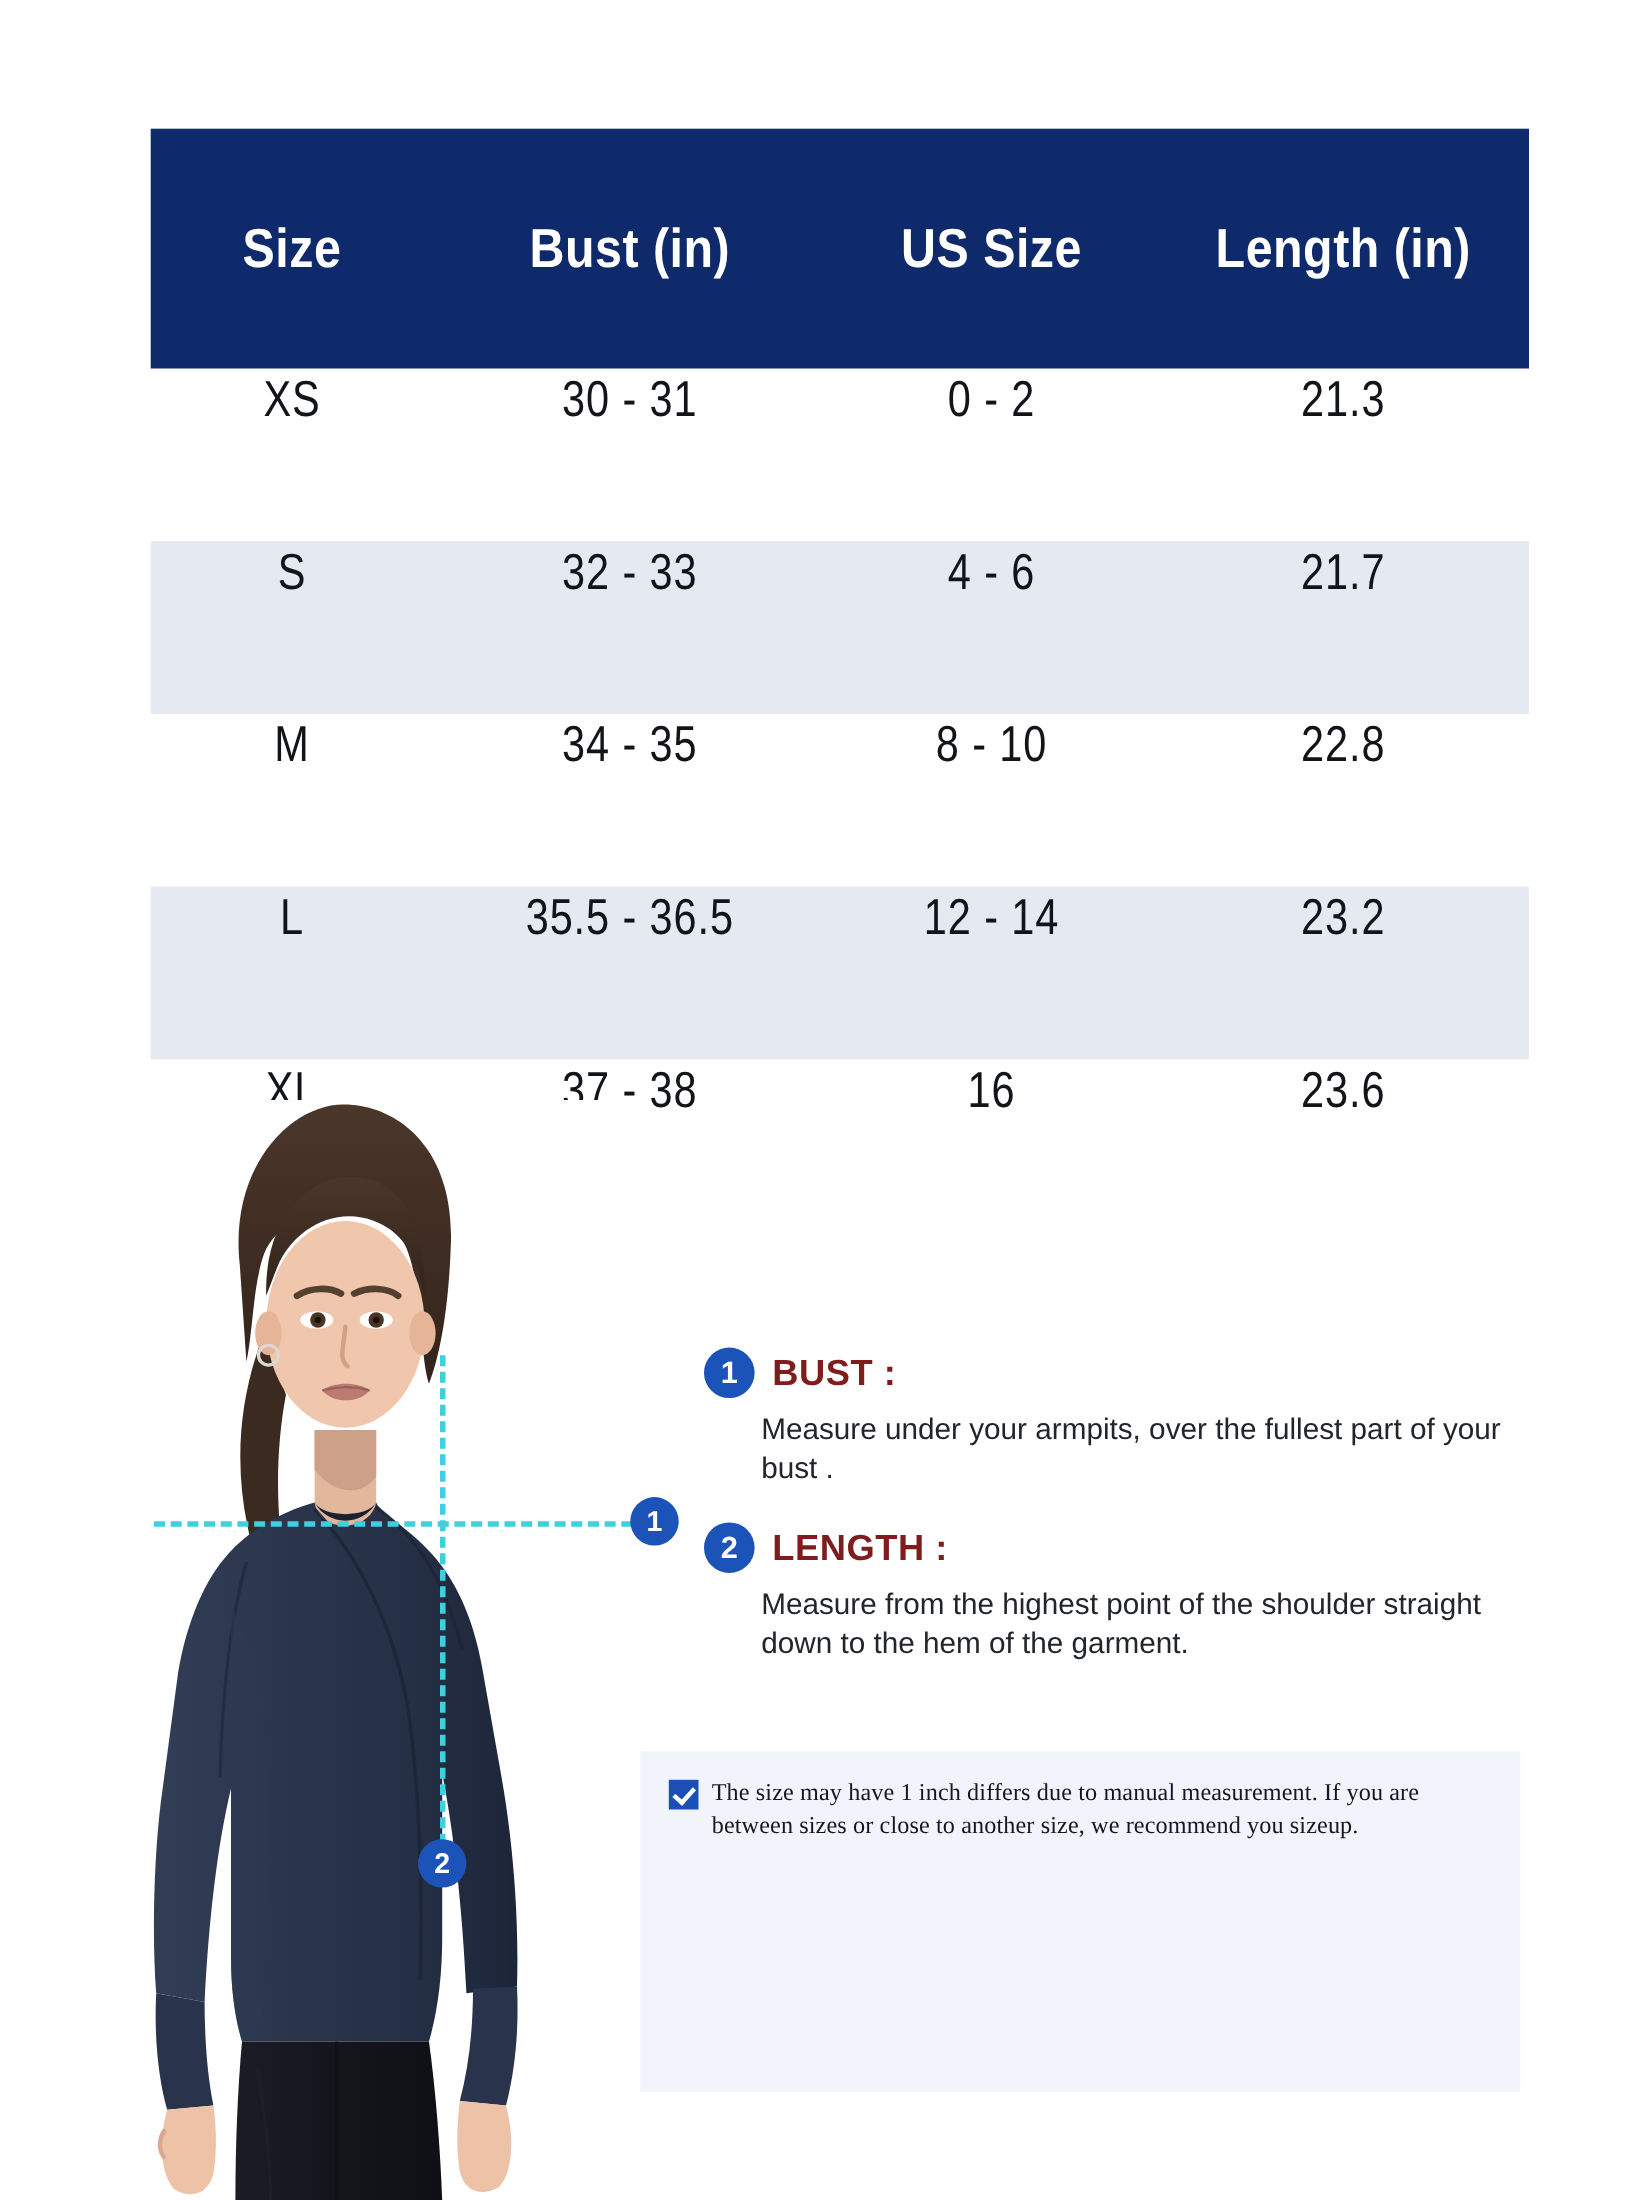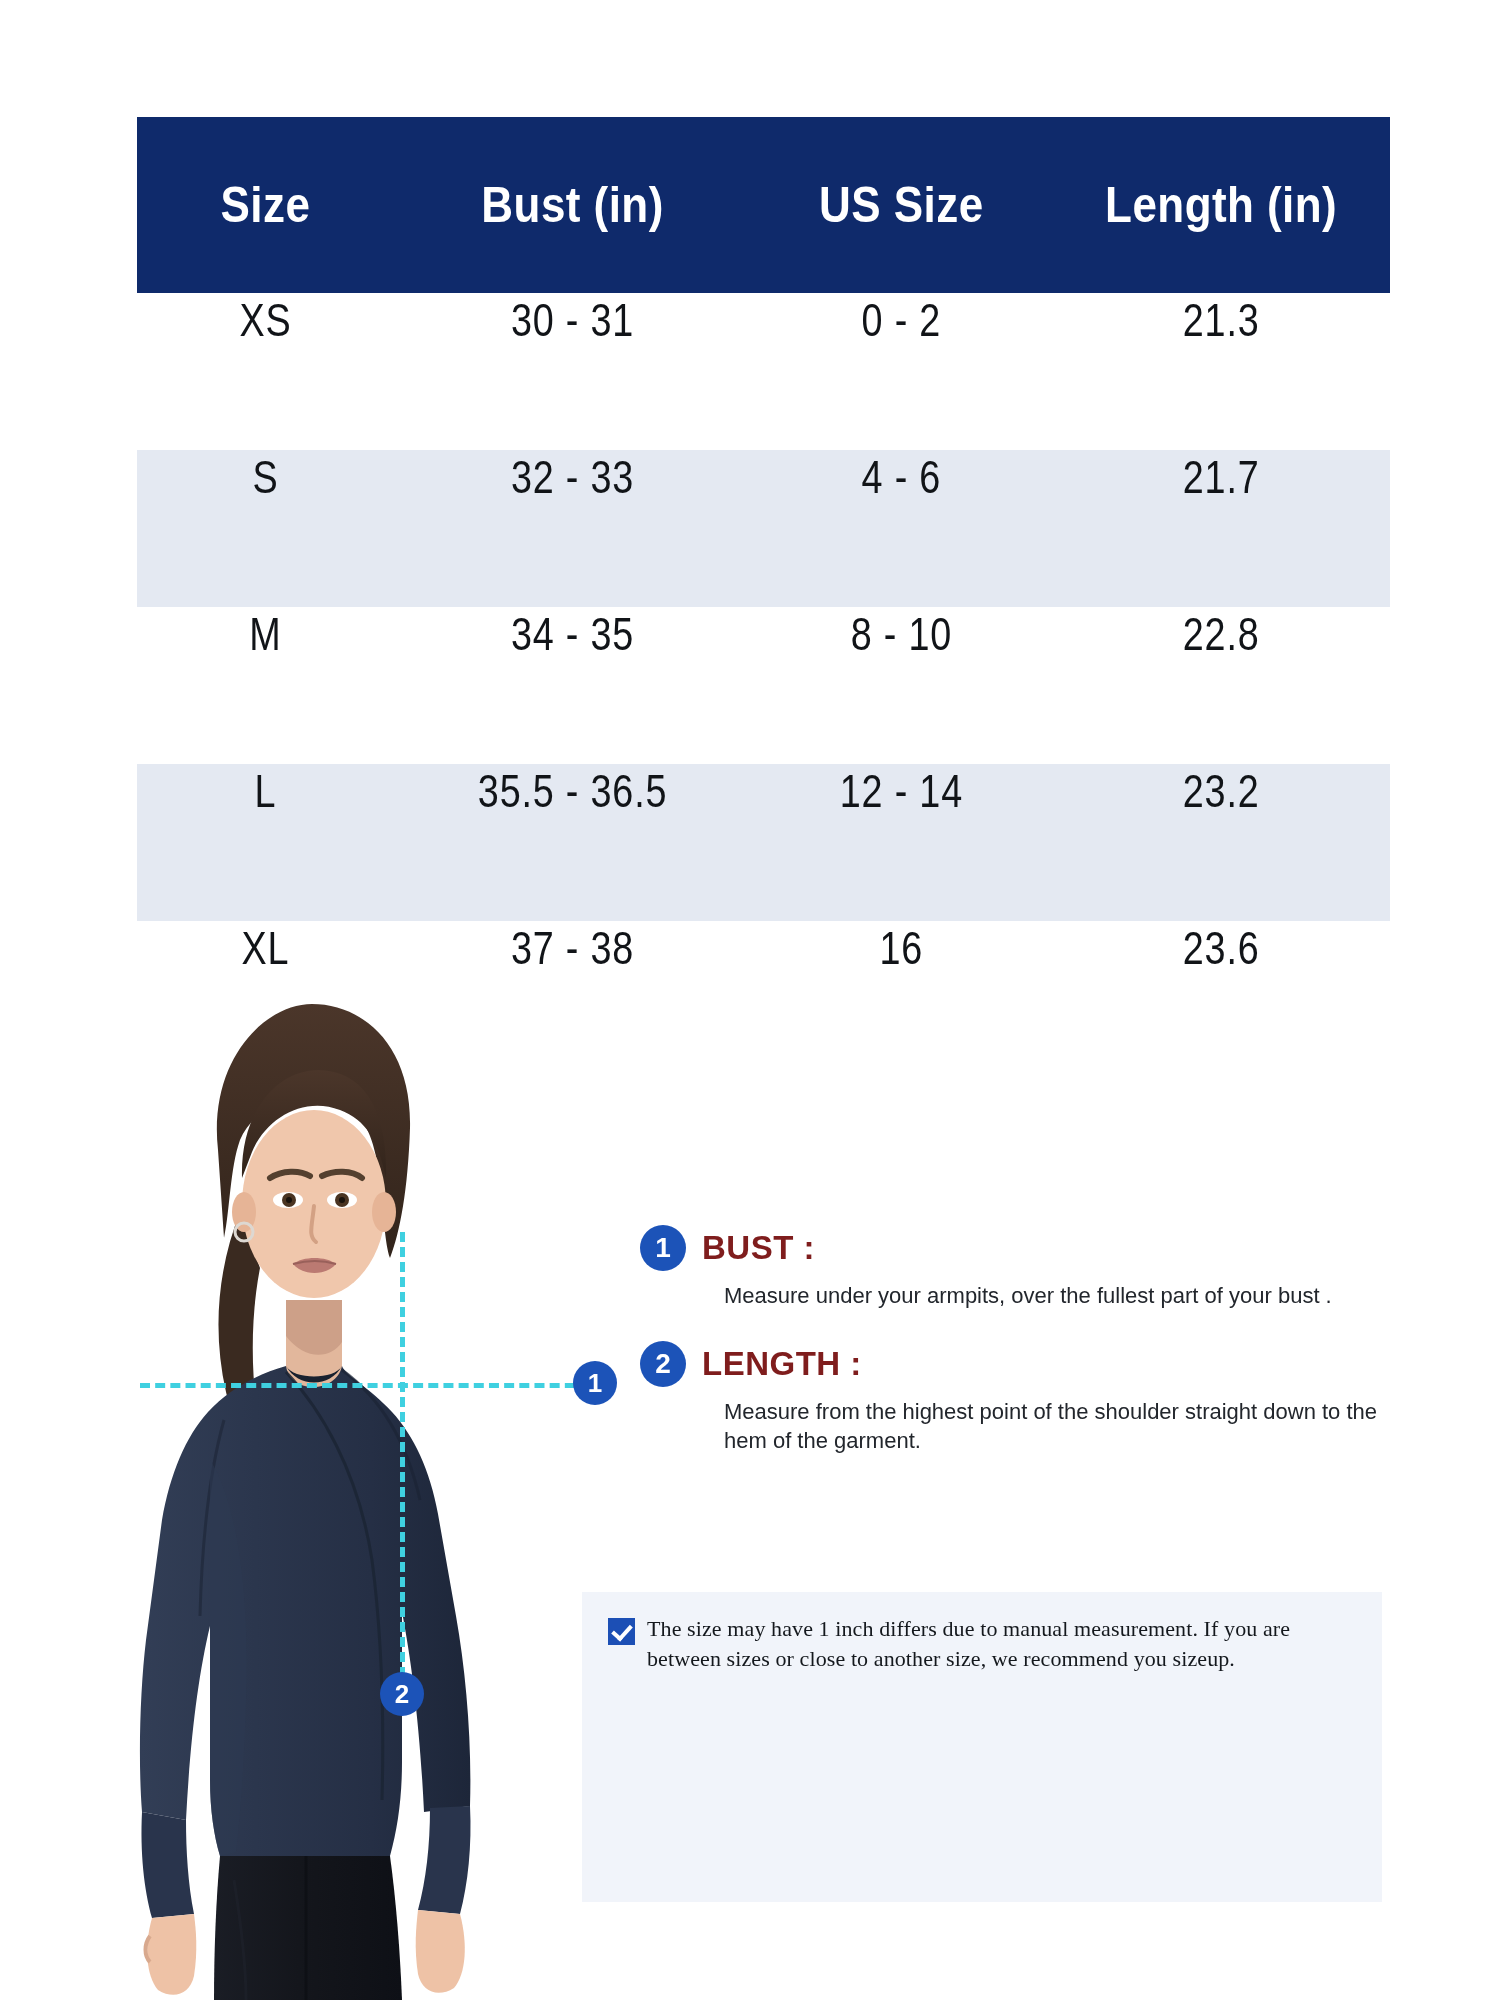--- a/index.html
+++ b/index.html
@@ -10,21 +10,21 @@
     overflow:hidden;
     position:relative;
   }
   .page{position:relative;width:1500px;height:2000px;}
 
   
   .table-wrap{position:absolute;left:137px;top:117px;width:1253px;}
   .sz-head{
     background:#0f2a6b;
     display:flex;
-    height:176px;
+    height:218px;
     align-items:center;
   }
   .sz-head .cell{
     color:#ffffff;
     font-size:50px;
     font-weight:700;
     text-align:center;
     letter-spacing:0.5px;
     font-family:"Liberation Sans Narrow","Liberation Sans",sans-serif;
     transform:scaleX(0.88);
@@ -95,22 +95,22 @@
     font-size:28px;font-weight:700;
     display:flex;align-items:center;justify-content:center;
     font-family:"Liberation Sans Narrow","Liberation Sans",sans-serif;
     flex:0 0 auto;
   }
   .instr-title{
     font-size:33px;font-weight:700;color:#7f1d1d;
     letter-spacing:0.5px;
   }
   .instr-body{
-    margin-left:84px;margin-top:10px;
-    font-size:22px;line-height:1.35;color:#22262c;
+    margin-left:52px;margin-top:10px;
+    font-size:27px;line-height:1.35;color:#22262c;
     font-weight:400;
   }
 
   
   .notes{
     position:absolute;
     left:582px;top:1592px;
     width:800px;height:310px;
     background:#f1f4fa;
     padding:22px 26px 0 26px;

